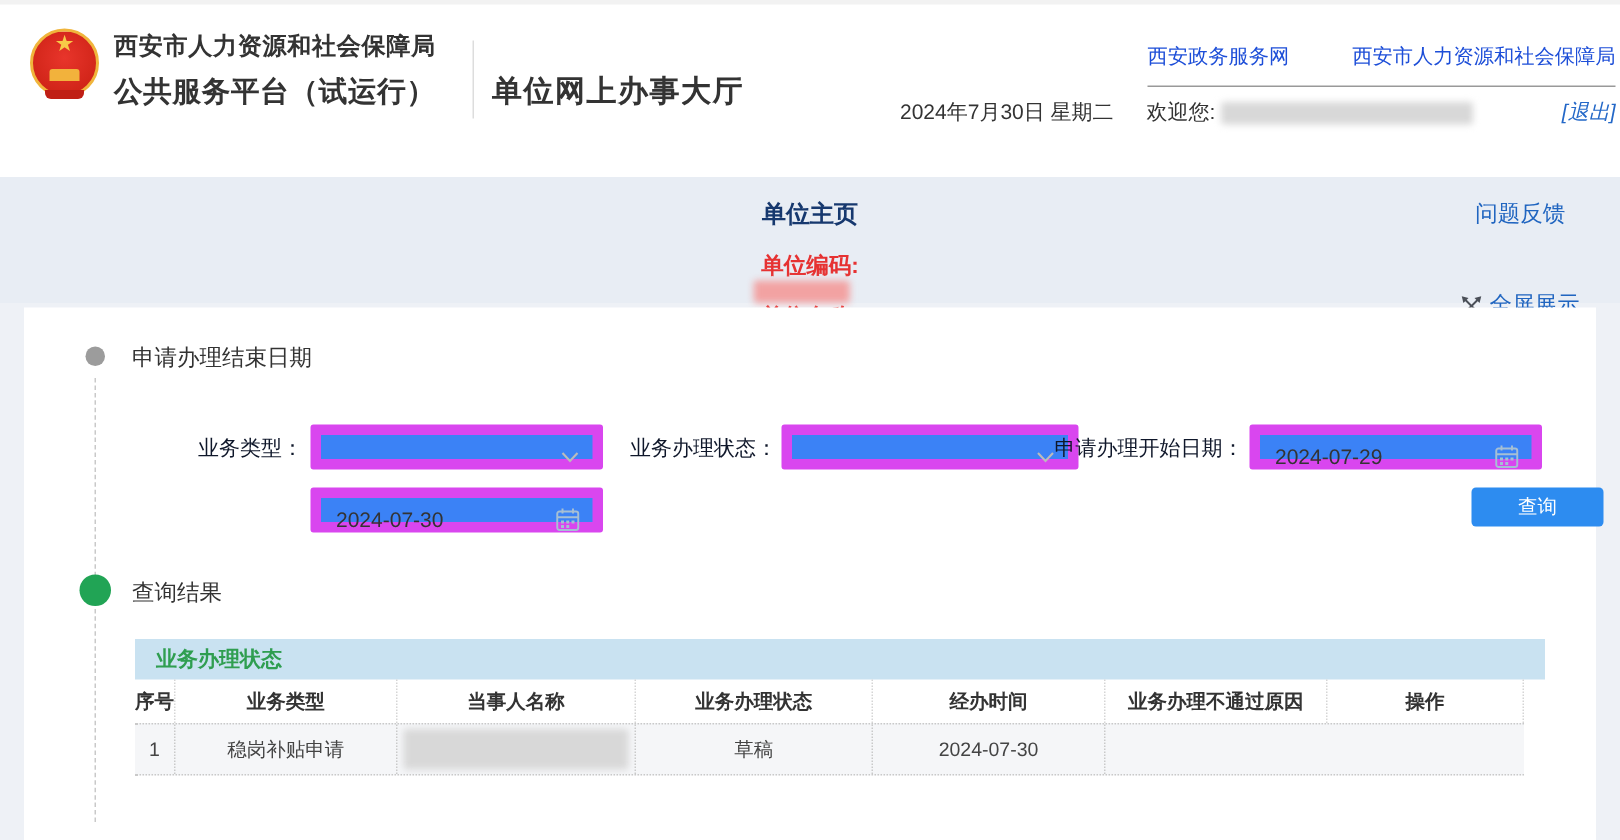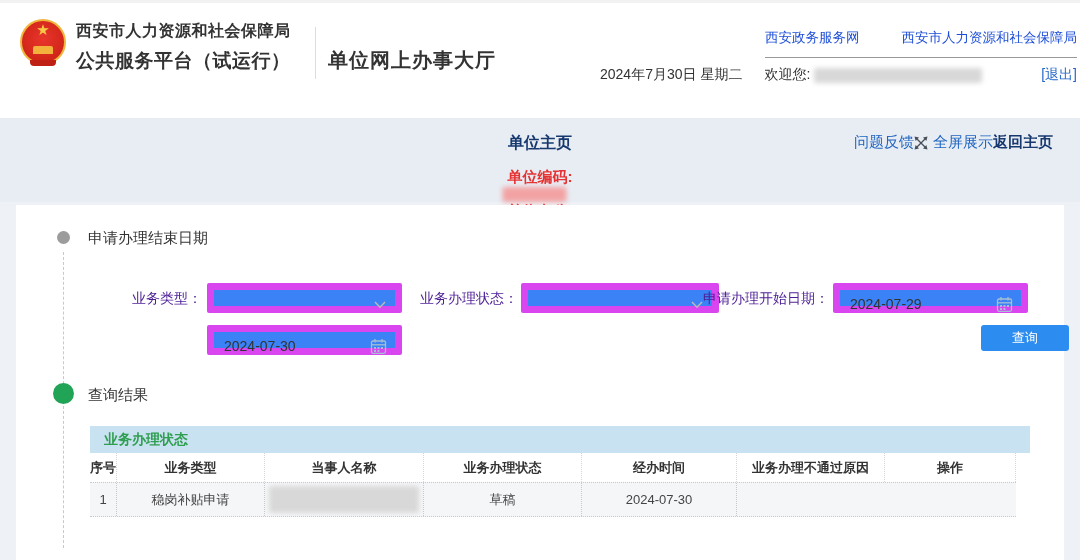--- a/index.html
+++ b/index.html
@@ -25,43 +25,43 @@
   .hdr-divider { position:absolute; left:315px; top:24px; height:52px; width:1px; background:#ddd; }
   .portal-title { position:absolute; left:328px; top:44px; font-size:20px; font-weight:bold; color:#333; letter-spacing:1px; }
   .top-links { position:absolute; left:765px; top:26px; width:312px; padding-bottom:10px; border-bottom:1px solid #999;
     display:flex; justify-content:space-between; font-size:13.5px; color:#333; }
   .top-links a { color:#1d4ed8; text-decoration:none; cursor:pointer; }
   .hdr-sub { position:absolute; left:600px; top:63px; width:477px; display:flex; align-items:center; font-size:14px; color:#333; }
   .hdr-date { margin-right:22px; white-space:nowrap; }
   .welcome { white-space:nowrap; }
   .blur-gray { background:#d8d8d8; filter:blur(2.5px); border-radius:2px; }
   .welcome-blur { width:168px; height:15px; margin-left:4px; }
-  .logout { margin-left:auto; color:#2468c8; cursor:pointer; text-decoration:none; font-size:14px; }
+  .logout { margin-left:auto; color:#2468c8; cursor:pointer; text-decoration:none; font-size:14px;font-style:italic; }
   
   .banner { position:absolute; left:0; top:118px; width:1080px; height:84px; background:#e8edf4; }
   .page-title { position:absolute; left:0; right:0; top:15px; text-align:center; font-size:16px; font-weight:bold; color:#16386e; }
-  .banner-links { position:absolute; right:27px; top:15px; display:flex; align-items:center; font-size:15px; }
+  .banner-links { position:absolute; right:27px; top:15px; display:flex; align-items:center; gap:42px; font-size:15px;flex-direction:column; }
   .lnk-feedback { color:#2065c0; cursor:pointer; }
   .lnk-full { color:#2065c0; cursor:pointer; display:flex; align-items:center; gap:5px; }
   .lnk-home { color:#16386e; font-weight:bold; cursor:pointer; }
   .unit-line { position:absolute; left:50%; top:50px; transform:translateX(-50%); display:flex; align-items:center;
     font-size:15px; font-weight:bold; color:#e63232; white-space:nowrap;flex-direction:column; }
   .blur-red { background:#f2a2a2; filter:blur(2.5px); border-radius:2px; height:15px; }
   .unit-code-blur { width:64px; margin:0 16px 0 5px; }
   .unit-name-blur { width:170px; margin-left:5px; }
   
   .panel { position:absolute; left:16px; top:205px; width:1048px; height:355px; background:#fff; }
   .timeline { position:absolute; left:63px; top:252px; height:296px; border-left:1px dashed #c9c9c9; }
   .dot-gray { position:absolute; left:57px; top:231px; width:13px; height:13px; border-radius:50%; background:#9c9c9c; }
   .dot-green { position:absolute; left:53px; top:383px; width:21px; height:21px; border-radius:50%; background:#21a455; }
   .sec-title { position:absolute; font-size:15px; color:#333; }
   .sec-title-query { left:88px; top:229px; }
   .sec-title-result { left:88px; top:386px; }
   
-  .f-label { position:absolute; font-size:14px; color:#4c1d95; text-align:right; white-space:nowrap; }
+  .f-label { position:absolute; font-size:14px; color:#0f172a; text-align:right; white-space:nowrap; }
   .lbl-type   { left:60px;  top:290px; width:142px; }
   .lbl-status { left:380px; top:290px; width:138px; }
   .lbl-start  { left:700px; top:290px; width:129px; }
   .lbl-end    { left:60px;  top:332px; width:142px; }
   .box { position:absolute; height:30px; background:#3b82f6; border:7px solid #d946ef; border-radius:2px; cursor:pointer; }
   .sel1 { left:207px; top:283px; width:195px; }
   .sel2 { left:521px; top:283px; width:198px; }
   .date-start { left:833px; top:283px; width:195px; }
   .date-end   { left:207px; top:325px; width:195px; }
   .box .val { position:absolute; left:10px; top:6px; font-size:14px; color:#333; }

